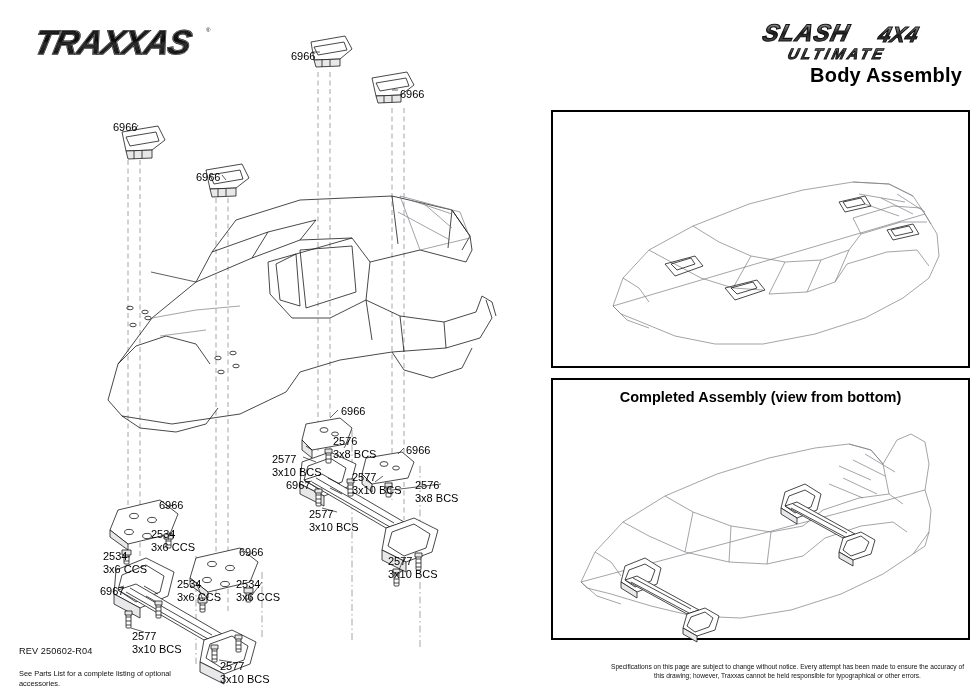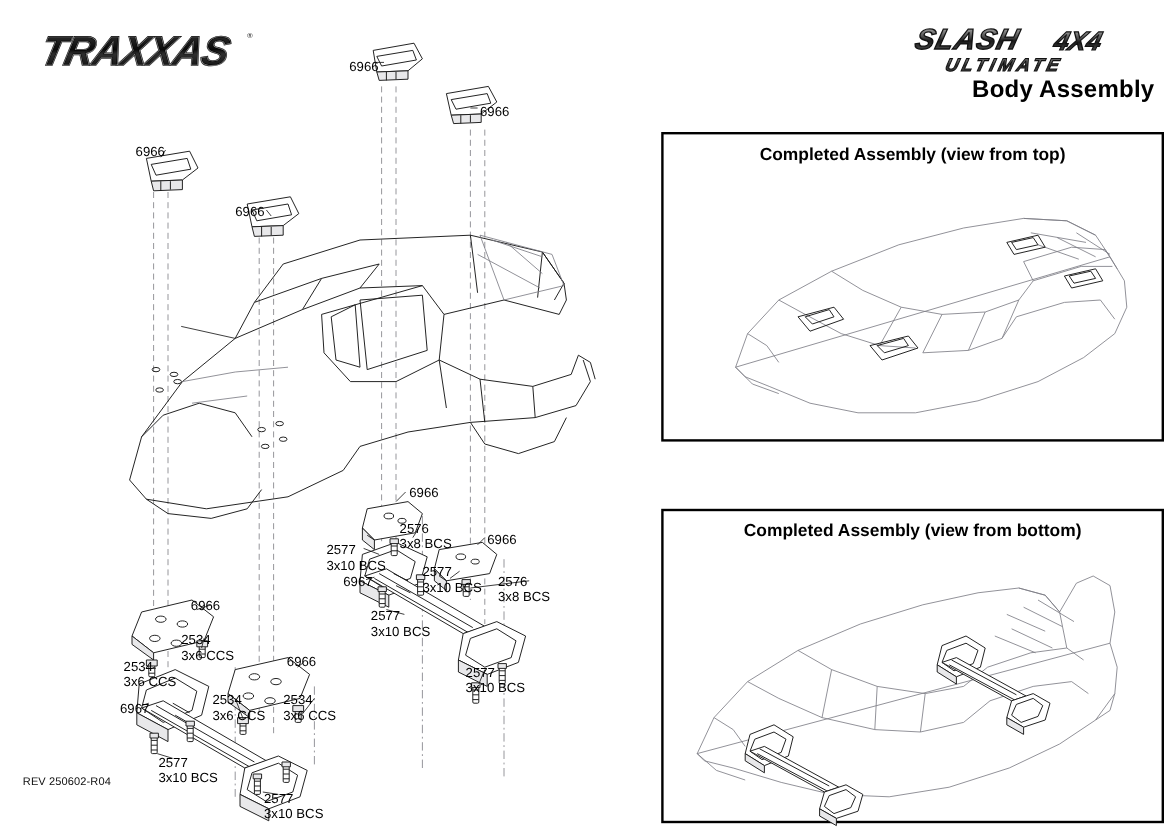--- a/index.html
+++ b/index.html
@@ -23,21 +23,21 @@
     font-family:"Liberation Sans",sans-serif;
     text-align:right;
   }
 
   
   .panel{
     position:absolute;border:2px solid #000;background:#fff;
     box-sizing:border-box;
   }
   #panel-top{left:551px;top:110px;width:419px;height:258px;}
-  #panel-bottom{left:551px;top:378px;width:419px;height:262px;margin-top:46px;}
+  #panel-bottom{left:551px;top:378px;width:419px;height:262px;}
   .panel-title{
     position:absolute;top:9px;left:0;width:100%;
     text-align:center;font-size:14.5px;font-weight:bold;
   }
   .panel-art{position:absolute;left:0;top:26px;width:100%;height:calc(100% - 26px);}
 
   
   .note{
     position:absolute;font-size:7.4px;line-height:1.32;color:#111;
   }
@@ -381,26 +381,26 @@
       <div class="callout" style="left: 177px; top: 578px;"><div>2534</div><div>3x6 CCS</div></div>
       <div class="callout" style="left: 236px; top: 578px;"><div>2534</div><div>3x6 CCS</div></div>
       <div class="callout" style="left: 100px; top: 585px;"><div>6967</div></div>
       <div class="callout" style="left: 132px; top: 630px;"><div>2577</div><div>3x10 BCS</div></div>
       <div class="callout" style="left: 220px; top: 660px;"><div>2577</div><div>3x10 BCS</div></div>
     </div>
 
 
   <div id="rev-block" class="note">
     <div class="rev">REV 250602-R04</div>
+    <div class="sub">See Parts List for a complete listing of optional accessories.</div>
   </div>
 
   <div id="disclaimer">Specifications on this page are subject to change without notice.  Every attempt has been made to ensure the accuracy of this drawing; however, Traxxas cannot be held responsible for typographical or other errors.</div>
 
   <div class="panel" id="panel-top">
-    <div class="panel-title">Completed Assembly (view from top)</div>
     <div class="panel-art">
       <svg viewBox="0 0 419 232" width="419" height="232">
 
         <g>
           <path class="ln-l" d="M60 168 L70 140 L96 112 L140 88 L196 66 L250 52 L300 44 L336 46 L360 58 L372 76"></path>
           <path class="ln-l" d="M372 76 L384 96 L386 118 L376 140 L350 160 L312 180 L262 196 L210 206 L162 206 L122 198 L88 184 L68 176 L60 168 Z"></path>
 
           <path class="ln-l" d="M96 112 L118 124 L148 140 L180 150 L210 152"></path>
           <path class="ln-l" d="M140 88 L166 104 L198 118 L232 124"></path>
 

